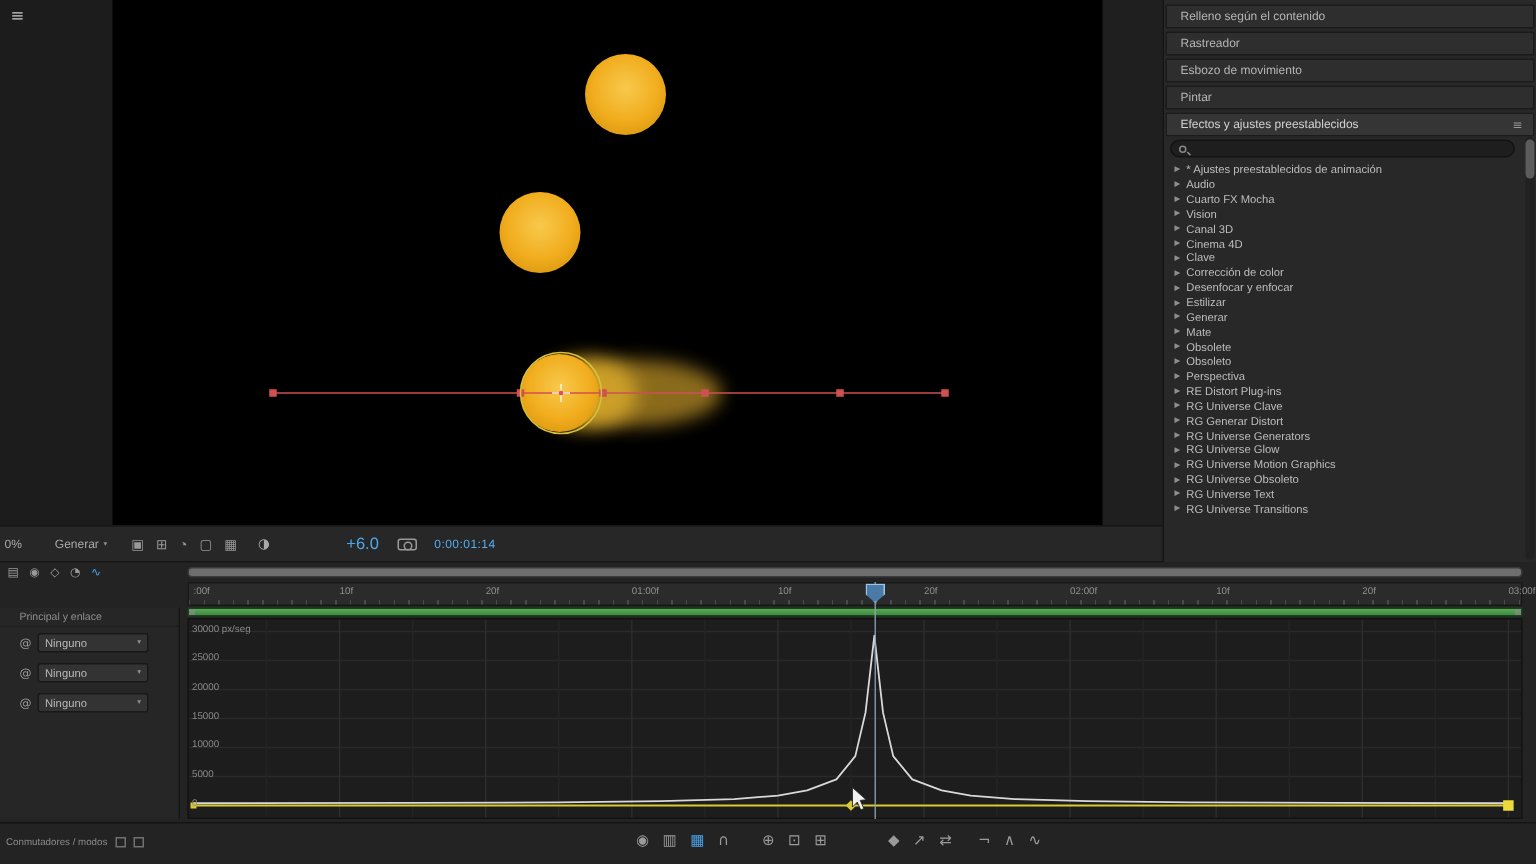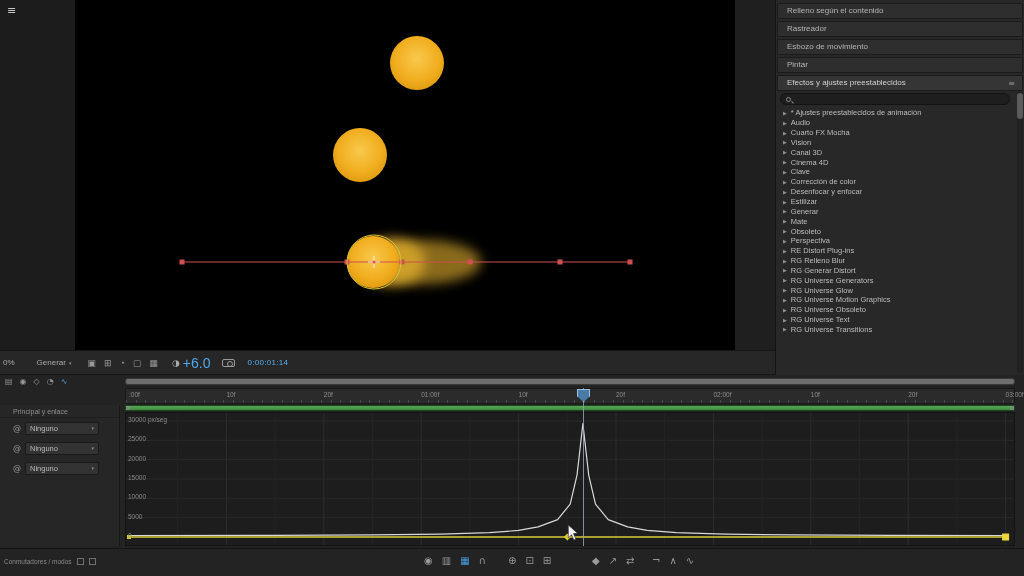--- a/index.html
+++ b/index.html
@@ -16,21 +16,21 @@
   .viewer svg{display:block;width:660px;height:350px;}
 
   .viewer-toolbar{position:absolute;left:0;top:350px;width:775px;height:25px;background:#272727;
     border-top:1px solid #151515;border-bottom:1px solid #151515;display:flex;align-items:center;color:#a9a9a9;}
   .vt-zoom{margin-left:3px;}
   .vt-res{margin-left:22px;display:flex;align-items:center;gap:3px;}
   .vt-caret{font-size:5px;color:#8a8a8a;}
   .vt-icons{margin-left:16px;display:flex;gap:8px;font-size:9px;color:#999;}
   .tool-icon.active{color:#4aa3e8;}
   .vt-exposure{margin-left:14px;display:flex;align-items:center;gap:3px;font-size:9px;}
-  .vt-exposure .val{color:#4fa8ec;font-size:14px;}
+  .vt-exposure .val{color:#4fa8ec;font-size:11px;margin-left:48px;}
   .camera-icon{width:13px;height:8px;border:1px solid #999;border-radius:2px;position:relative;margin-left:12px;}
   .camera-icon::after{content:"";position:absolute;left:3.5px;top:1px;width:4px;height:4px;border:1px solid #999;border-radius:50%;}
   .vt-timecode{margin-left:12px;color:#55aef2;letter-spacing:.3px;}
 
   
   .right-panel{position:absolute;left:775px;top:0;width:249px;height:375px;background:#282828;
     border-left:1px solid #141414;}
   #collapsed-panels{padding-top:3px;}
   .panel-row{height:16px;margin:0 1px 2px;background:#2e2e2e;border:1px solid #1b1b1b;
     line-height:14px;padding-left:9px;color:#b5b5b5;border-radius:1px;}
@@ -202,33 +202,37 @@
         <div class="tree-row">
           <span class="tree-arrow icon">▶</span>
           <span class="tree-label">Generar</span>
         </div>
         <div class="tree-row">
           <span class="tree-arrow icon">▶</span>
           <span class="tree-label">Mate</span>
         </div>
         <div class="tree-row">
           <span class="tree-arrow icon">▶</span>
+          <span class="tree-label">Obsolete</span>
+        </div>
+        <div class="tree-row">
+          <span class="tree-arrow icon">▶</span>
           <span class="tree-label">Obsoleto</span>
         </div>
         <div class="tree-row">
           <span class="tree-arrow icon">▶</span>
           <span class="tree-label">Perspectiva</span>
         </div>
         <div class="tree-row">
           <span class="tree-arrow icon">▶</span>
           <span class="tree-label">RE Distort Plug-ins</span>
         </div>
         <div class="tree-row">
           <span class="tree-arrow icon">▶</span>
-          <span class="tree-label">RG Relleno Blur</span>
+          <span class="tree-label">RG Universe Clave</span>
         </div>
         <div class="tree-row">
           <span class="tree-arrow icon">▶</span>
           <span class="tree-label">RG Generar Distort</span>
         </div>
         <div class="tree-row">
           <span class="tree-arrow icon">▶</span>
           <span class="tree-label">RG Universe Generators</span>
         </div>
         <div class="tree-row">

